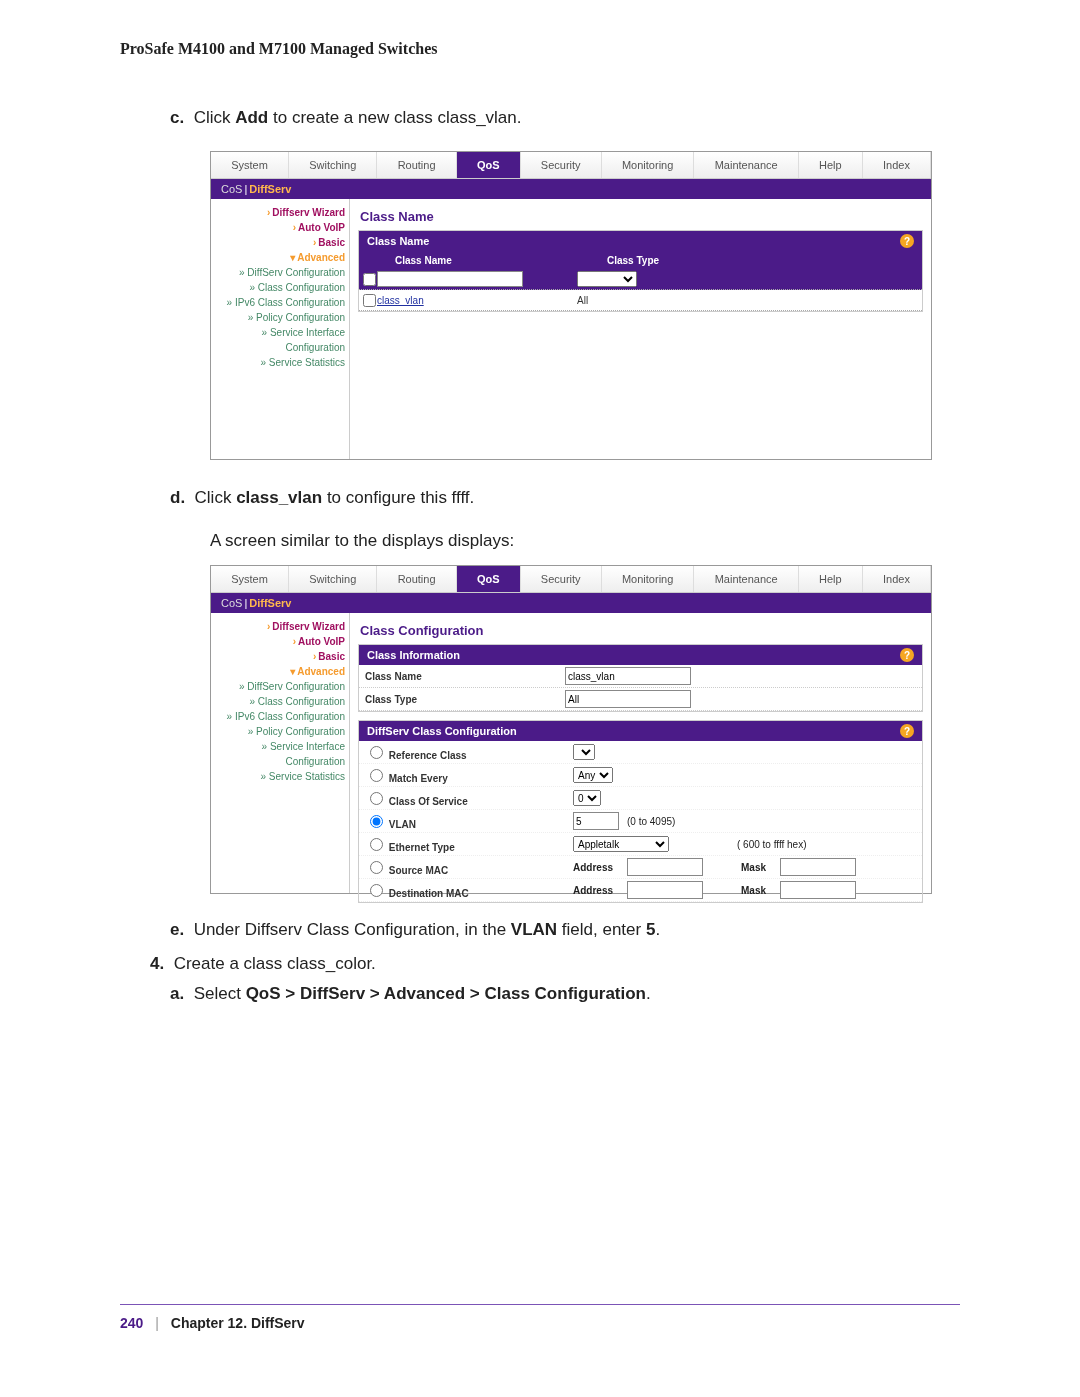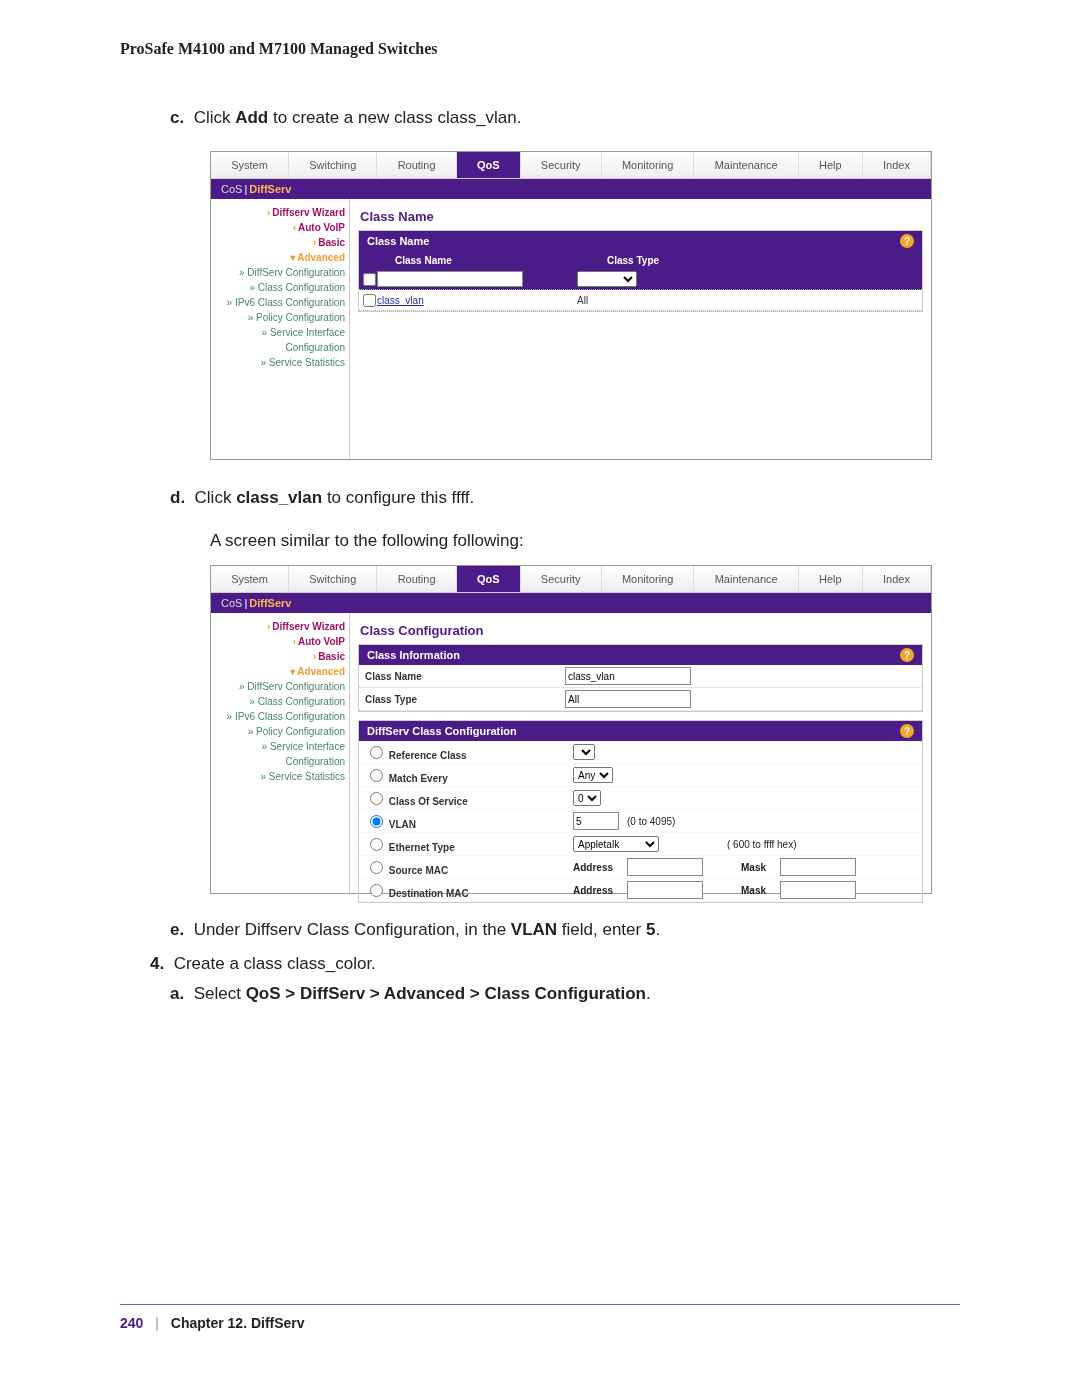--- a/index.html
+++ b/index.html
@@ -278,21 +278,21 @@
       </div>
     </div>
   </div>
 
   <div class="instr instr-d">
     <b>d.</b>&nbsp;
     <span>Click </span>
     <b>class_vlan</b>
     <span> to configure this ffff.</span>
   </div>
-  <div class="sub">A screen similar to the following following:</div>
+  <div class="sub">A screen similar to the displays displays:</div>
 
   <div class="shot" style="margin-top:14px">
     <div class="tabbar">
       <div class="tab">System</div>
       <div class="tab">Switching</div>
       <div class="tab">Routing</div>
       <div class="tab active">QoS</div>
       <div class="tab">Security</div>
       <div class="tab">Monitoring</div>
       <div class="tab">Maintenance</div>
@@ -352,21 +352,21 @@
             <div class="radioCol"><input type="radio" name="r" style=""> <span>Class Of Service</span></div>
             <select><option>0</option></select>
           </div>
           <div class="cfgrow">
             <div class="radioCol"><input type="radio" name="r" checked="" style=""> <span>VLAN</span></div>
             <input type="text" style="width: 40px;" value="5">
             <span>(0 to 4095)</span>
           </div>
           <div class="cfgrow">
             <div class="radioCol"><input type="radio" name="r" style=""> <span>Ethernet Type</span></div>
-            <select style="width:86px"><option>Appletalk</option></select>
+            <select style="width:96px"><option>Appletalk</option></select>
             <span style="margin-left:60px">( 600 to ffff hex)</span>
           </div>
           <div class="cfgrow">
             <div class="radioCol"><input type="radio" name="r" style=""> <span>Source MAC</span></div>
             <span class="addrlbl">Address</span>
             <input type="text" style="">
             <span class="addrlbl" style="margin-left:30px">Mask</span>
             <input type="text" style="">
           </div>
           <div class="cfgrow">

